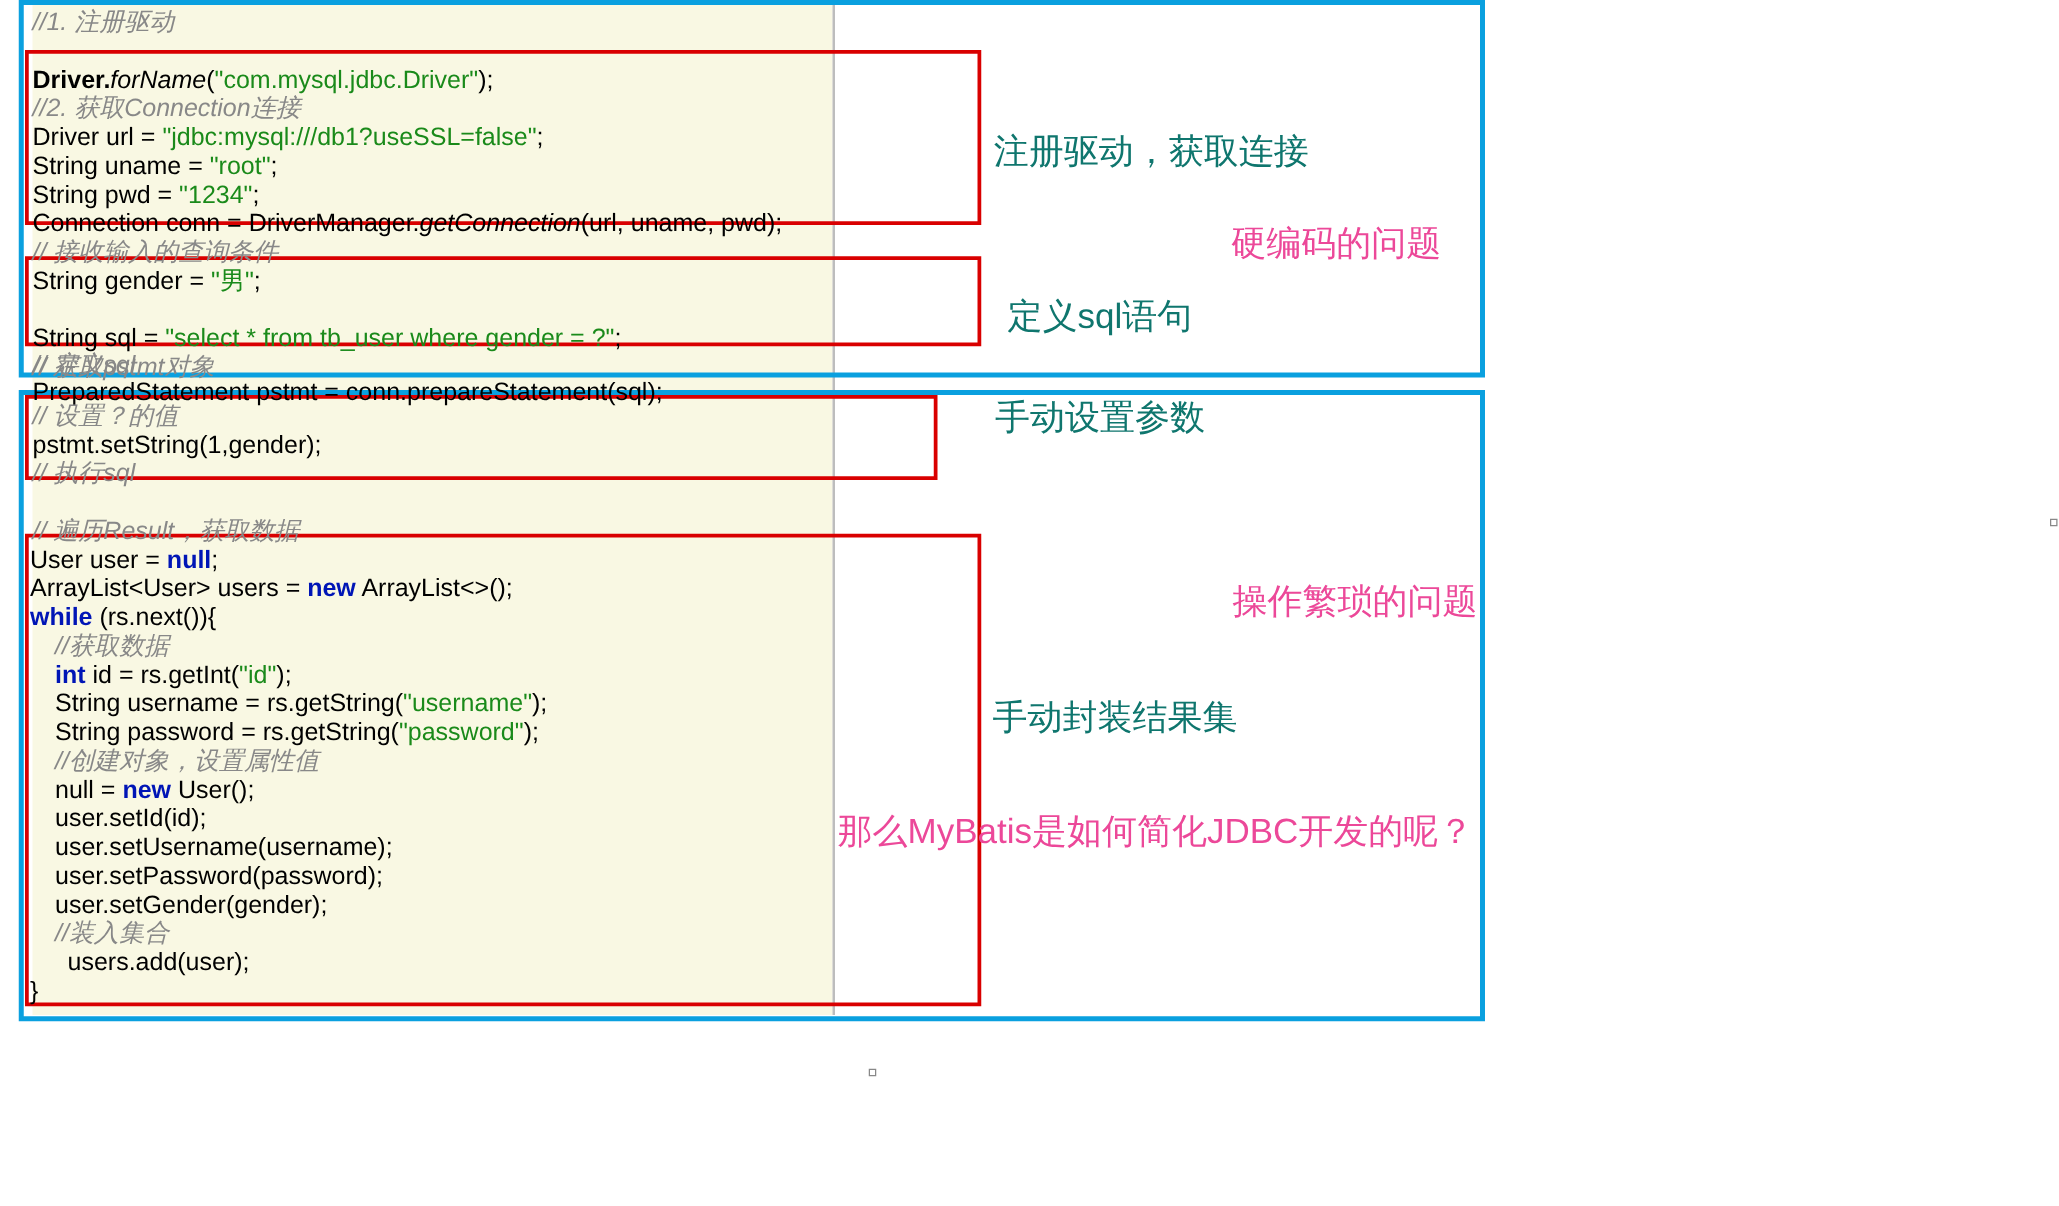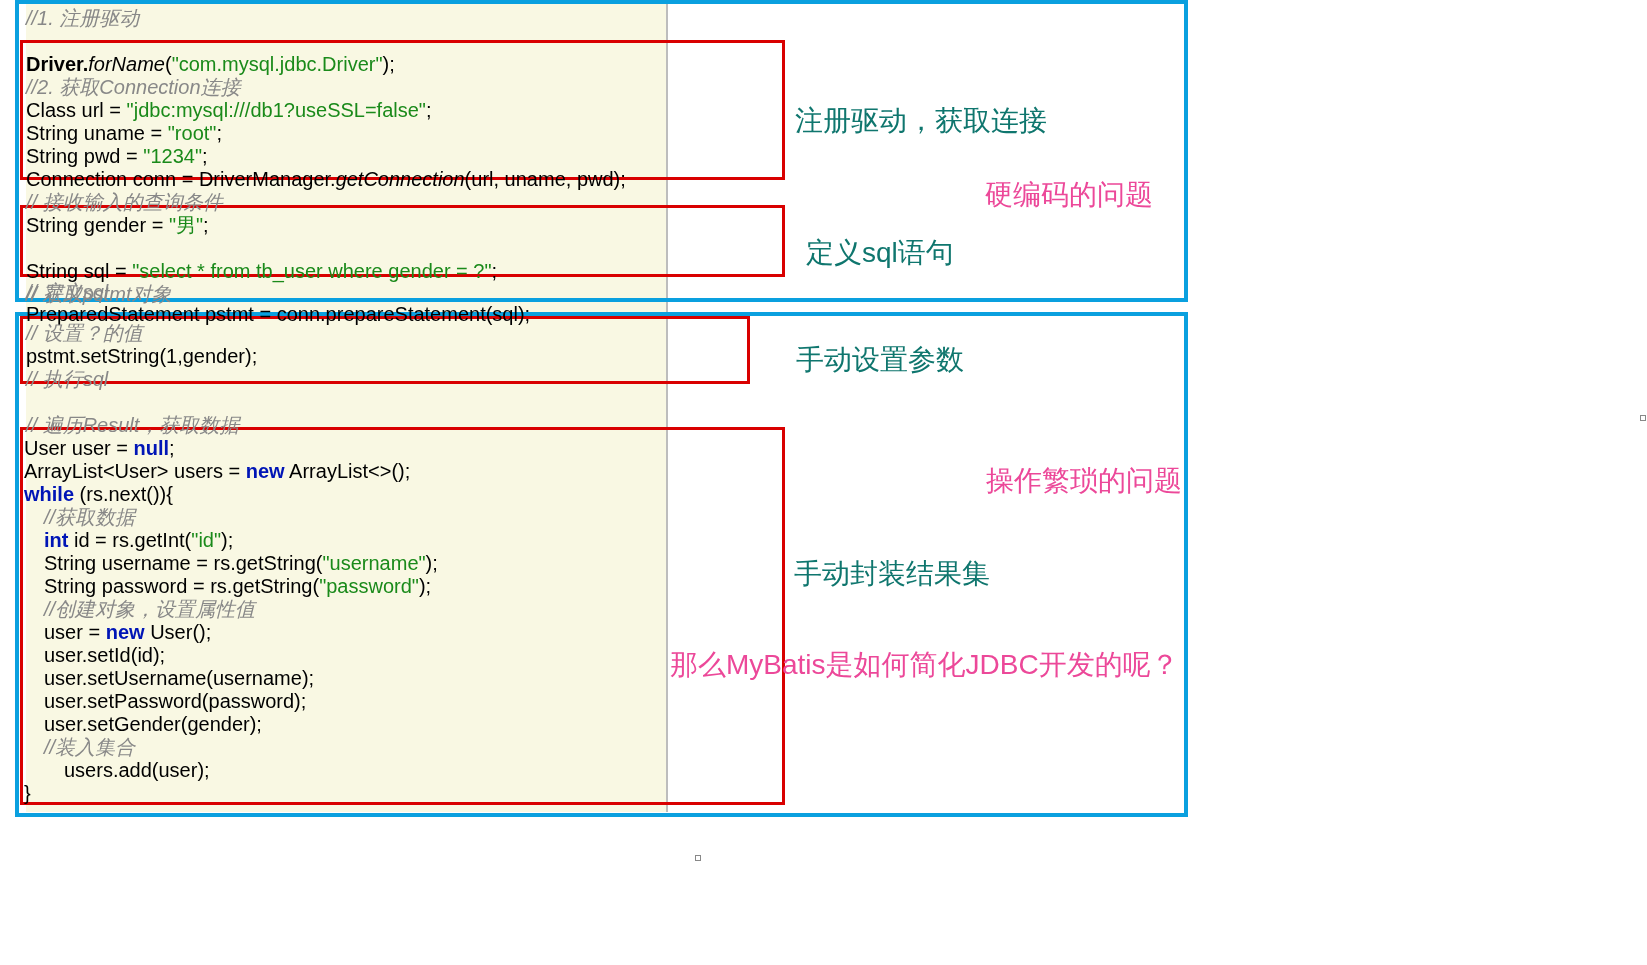--- a/index.html
+++ b/index.html
@@ -60,21 +60,21 @@
     line-height: 24px;
     color: #000;
     white-space: nowrap;
   }
   .code-line .kw      { font-weight: bold; color: #000; }
   .code-line .str     { color: #1a8a1a; }
   .code-line .comment { color: #888; font-style: italic; }
   .code-line .method  { font-style: italic; }
   .code-line .blue    { color: #0015b6; font-weight: bold; }
   .indent1 { padding-left: 18px; }
-  .indent2 { padding-left: 38px; }
+  .indent2 { padding-left: 28px; }
 
   
   .anno-red {
     position: absolute;
     color: #0f766e;
     font-size: 28px;
     white-space: nowrap;
   }
   
   .anno-blue {
@@ -106,21 +106,21 @@
   <div class="blue-box" style="left:15px; top:312px; width:1173px; height:505px;"></div>
 
   <div class="red-box" style="left:20px; top:40px;  width:765px; height:140px;"></div>
   <div class="red-box" style="left:20px; top:205px; width:765px; height:72px;"></div>
   <div class="red-box" style="left:20px; top:316px; width:730px; height:68px;"></div>
   <div class="red-box" style="left:20px; top:427px; width:765px; height:378px;"></div>
 
   <div class="code-line" style="top:6px;"><span class="comment">//1. 注册驱动</span></div>
   <div class="code-line" style="top:52px;"><span class="kw">Driver.</span><span class="method">forName</span><span>(</span><span class="str">"com.mysql.jdbc.Driver"</span><span>);</span></div>
   <div class="code-line" style="top:75px;"><span class="comment">//2. 获取Connection连接</span></div>
-  <div class="code-line" style="top:98px;"><span>Class url = </span><span class="str">"jdbc:mysql:///db1?useSSL=false"</span><span>;</span></div>
+  <div class="code-line" style="top:98px;"><span>Driver url = </span><span class="str">"jdbc:mysql:///db1?useSSL=false"</span><span>;</span></div>
   <div class="code-line" style="top:121px;"><span>String uname = </span><span class="str">"root"</span><span>;</span></div>
   <div class="code-line" style="top:144px;"><span>String pwd = </span><span class="str">"1234"</span><span>;</span></div>
   <div class="code-line" style="top:167px;"><span>Connection conn = DriverManager.</span><span class="method">getConnection</span><span>(url, uname, pwd);</span></div>
   <div class="code-line" style="top:190px;"><span class="comment">// 接收输入的查询条件</span></div>
   <div class="code-line" style="top:213px;"><span>String gender = </span><span class="str">"男"</span><span>;</span></div>
   <div class="code-line" style="top:236px;margin-top:44px;"><span class="comment">// 定义sql</span></div>
   <div class="code-line" style="top:259px;"><span>String sql = </span><span class="str">"select * from tb_user where gender = ?"</span><span>;</span></div>
   <div class="code-line" style="top:282px;"><span class="comment">// 获取pstmt对象</span></div>
   <div class="code-line" style="top:302px;"><span>PreparedStatement pstmt = conn.prepareStatement(sql);</span></div>
   <div class="code-line" style="top:321px;"><span class="comment">// 设置？的值</span></div>
@@ -128,33 +128,33 @@
   <div class="code-line" style="top:367px;"><span class="comment">// 执行sql</span></div>
   <div class="code-line" style="top:413px;"><span class="comment">// 遍历Result，获取数据</span></div>
   <div class="code-line" style="top:436px; left:24px;"><span>User user = </span><span class="blue">null</span><span>;</span></div>
   <div class="code-line" style="top:459px; left:24px;"><span>ArrayList&lt;User&gt; users = </span><span class="blue">new</span><span> ArrayList&lt;&gt;();</span></div>
   <div class="code-line" style="top:482px; left:24px;"><span class="blue">while</span><span> (rs.next()){</span></div>
   <div class="code-line indent1" style="top:505px;"><span class="comment">//获取数据</span></div>
   <div class="code-line indent1" style="top:528px;"><span class="blue">int</span><span> id = rs.getInt(</span><span class="str">"id"</span><span>);</span></div>
   <div class="code-line indent1" style="top:551px;"><span>String username = rs.getString(</span><span class="str">"username"</span><span>);</span></div>
   <div class="code-line indent1" style="top:574px;"><span>String password = rs.getString(</span><span class="str">"password"</span><span>);</span></div>
   <div class="code-line indent1" style="top:597px;"><span class="comment">//创建对象，设置属性值</span></div>
-  <div class="code-line indent1" style="top:620px;"><span>user = </span><span class="blue">new</span><span> User();</span></div>
+  <div class="code-line indent1" style="top:620px;"><span>null = </span><span class="blue">new</span><span> User();</span></div>
   <div class="code-line indent1" style="top:643px;"><span>user.setId(id);</span></div>
   <div class="code-line indent1" style="top:666px;"><span>user.setUsername(username);</span></div>
   <div class="code-line indent1" style="top:689px;"><span>user.setPassword(password);</span></div>
   <div class="code-line indent1" style="top:712px;"><span>user.setGender(gender);</span></div>
   <div class="code-line indent1" style="top:735px;padding-left:18px;"><span class="comment">//装入集合</span></div>
   <div class="code-line indent2" style="top:758px;"><span>users.add(user);</span></div>
   <div class="code-line" style="top:781px; left:24px;"><span>}</span></div>
 
   <div class="anno-red" style="left:795px; top:102px;">注册驱动，获取连接</div>
   <div class="anno-blue" style="left:985px; top:176px;">硬编码的问题</div>
   <div class="anno-red" style="left:806px; top:234px;">定义sql语句</div>
-  <div class="anno-red" style="left:796px; top:341px;">手动设置参数</div>
+  <div class="anno-red" style="left:796px; top:315px;">手动设置参数</div>
   <div class="anno-blue" style="left:986px; top:462px;">操作繁琐的问题</div>
   <div class="anno-red" style="left:794px; top:555px;">手动封装结果集</div>
   <div class="anno-blue" style="left:670px; top:646px;">那么MyBatis是如何简化JDBC开发的呢？</div>
 
   <div class="tiny-mark" style="left:1640px; top:415px;"></div>
   <div class="tiny-mark" style="left:695px;  top:855px;"></div>
 
 </div>
 
 </body></html>

